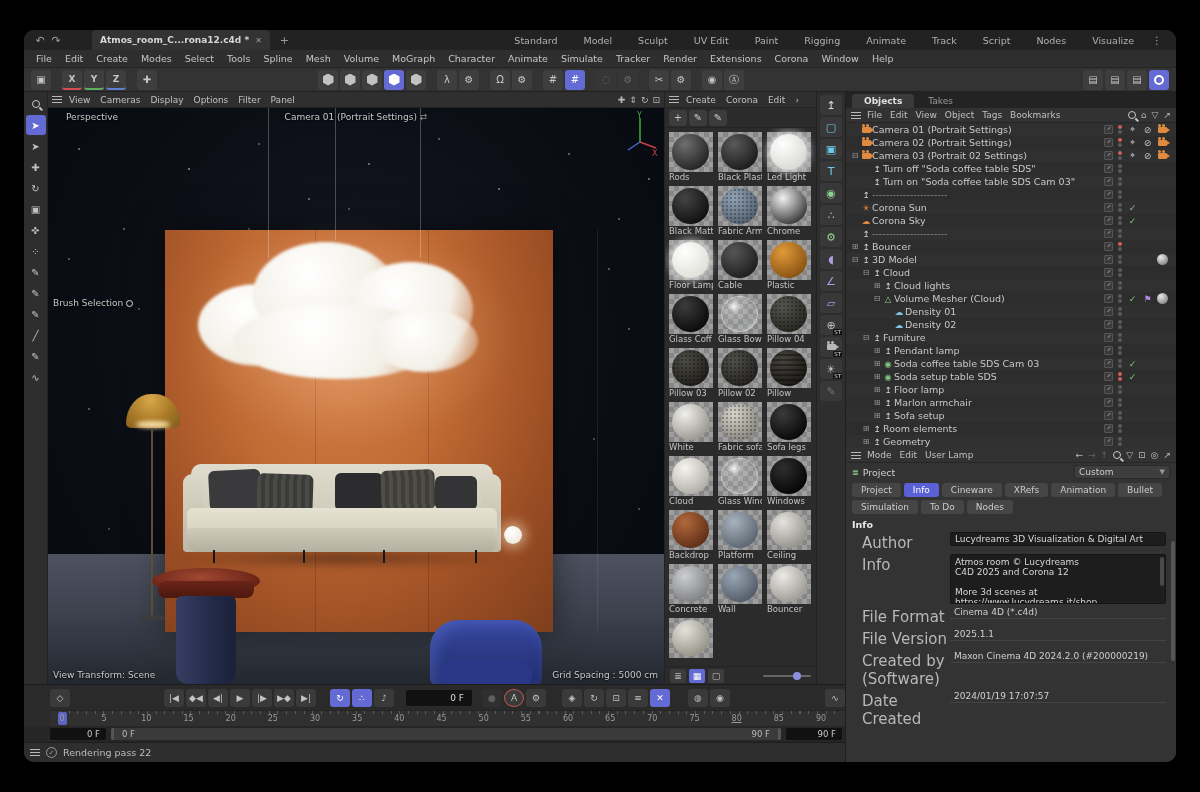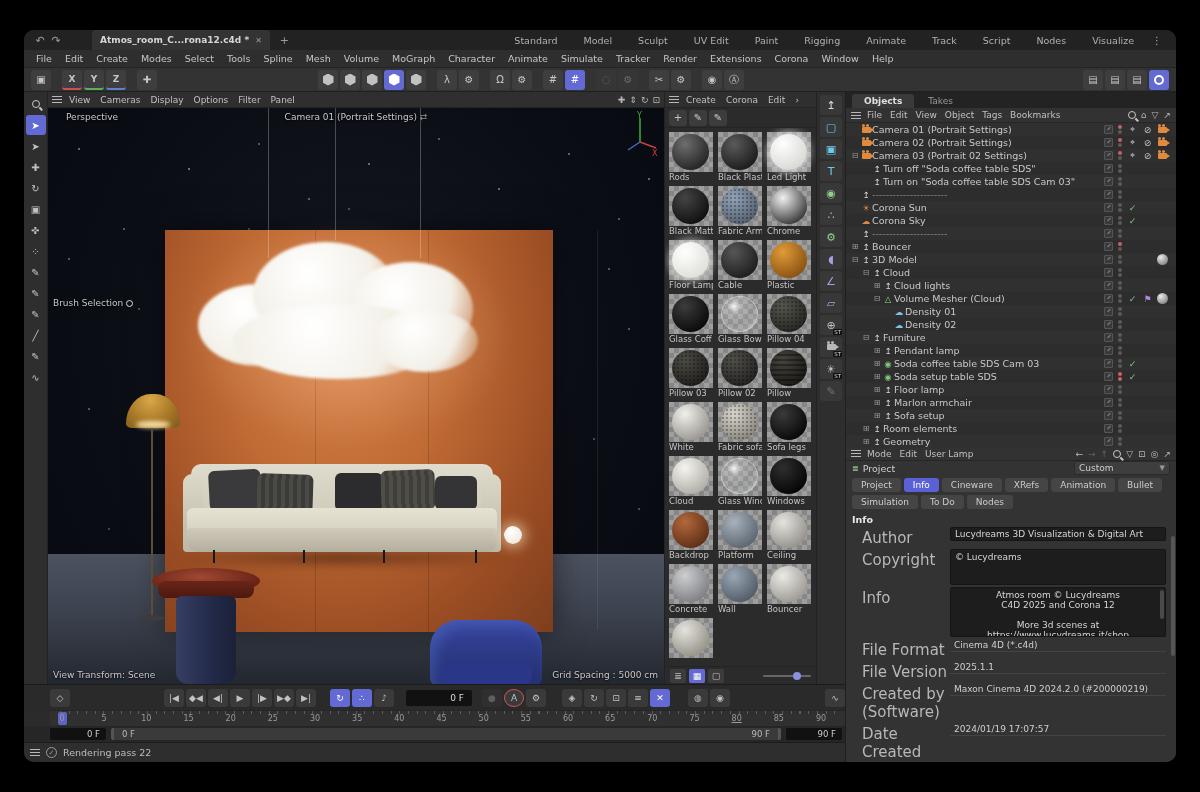--- a/index.html
+++ b/index.html
@@ -1211,26 +1211,22 @@
               <span class="chip">Nodes</span>
             </div>
         <div class="sect">Info</div>
         <div id="fields" style="position:relative">
           <div class="attr-scroll" style="top:10px"></div>
         <div class="frow">
                 <span class="flabel">Author</span>
                 <span class="fin">Lucydreams 3D Visualization &amp; Digital Art</span>
               </div>
               <div class="frow">
-                <span class="flabel">Copyright</span>
-                <span class="farea" style="height: 36px;">© Lucydreams</span>
-              </div>
-              <div class="frow">
                 <span class="flabel">Info</span>
-                <span class="farea" style="height: 50px; text-align: center;">Atmos room © Lucydreams
+                <span class="farea" style="height: 50px;">Atmos room © Lucydreams
 C4D 2025 and Corona 12
 
 More 3d scenes at  https://www.lucydreams.it/shop<span class="sb"></span></span>
               </div>
               <div class="frow">
                 <span class="flabel">File Format</span>
                 <span class="ftext">Cinema 4D (*.c4d)</span>
               </div>
               <div class="frow">
                 <span class="flabel">File Version</span>

